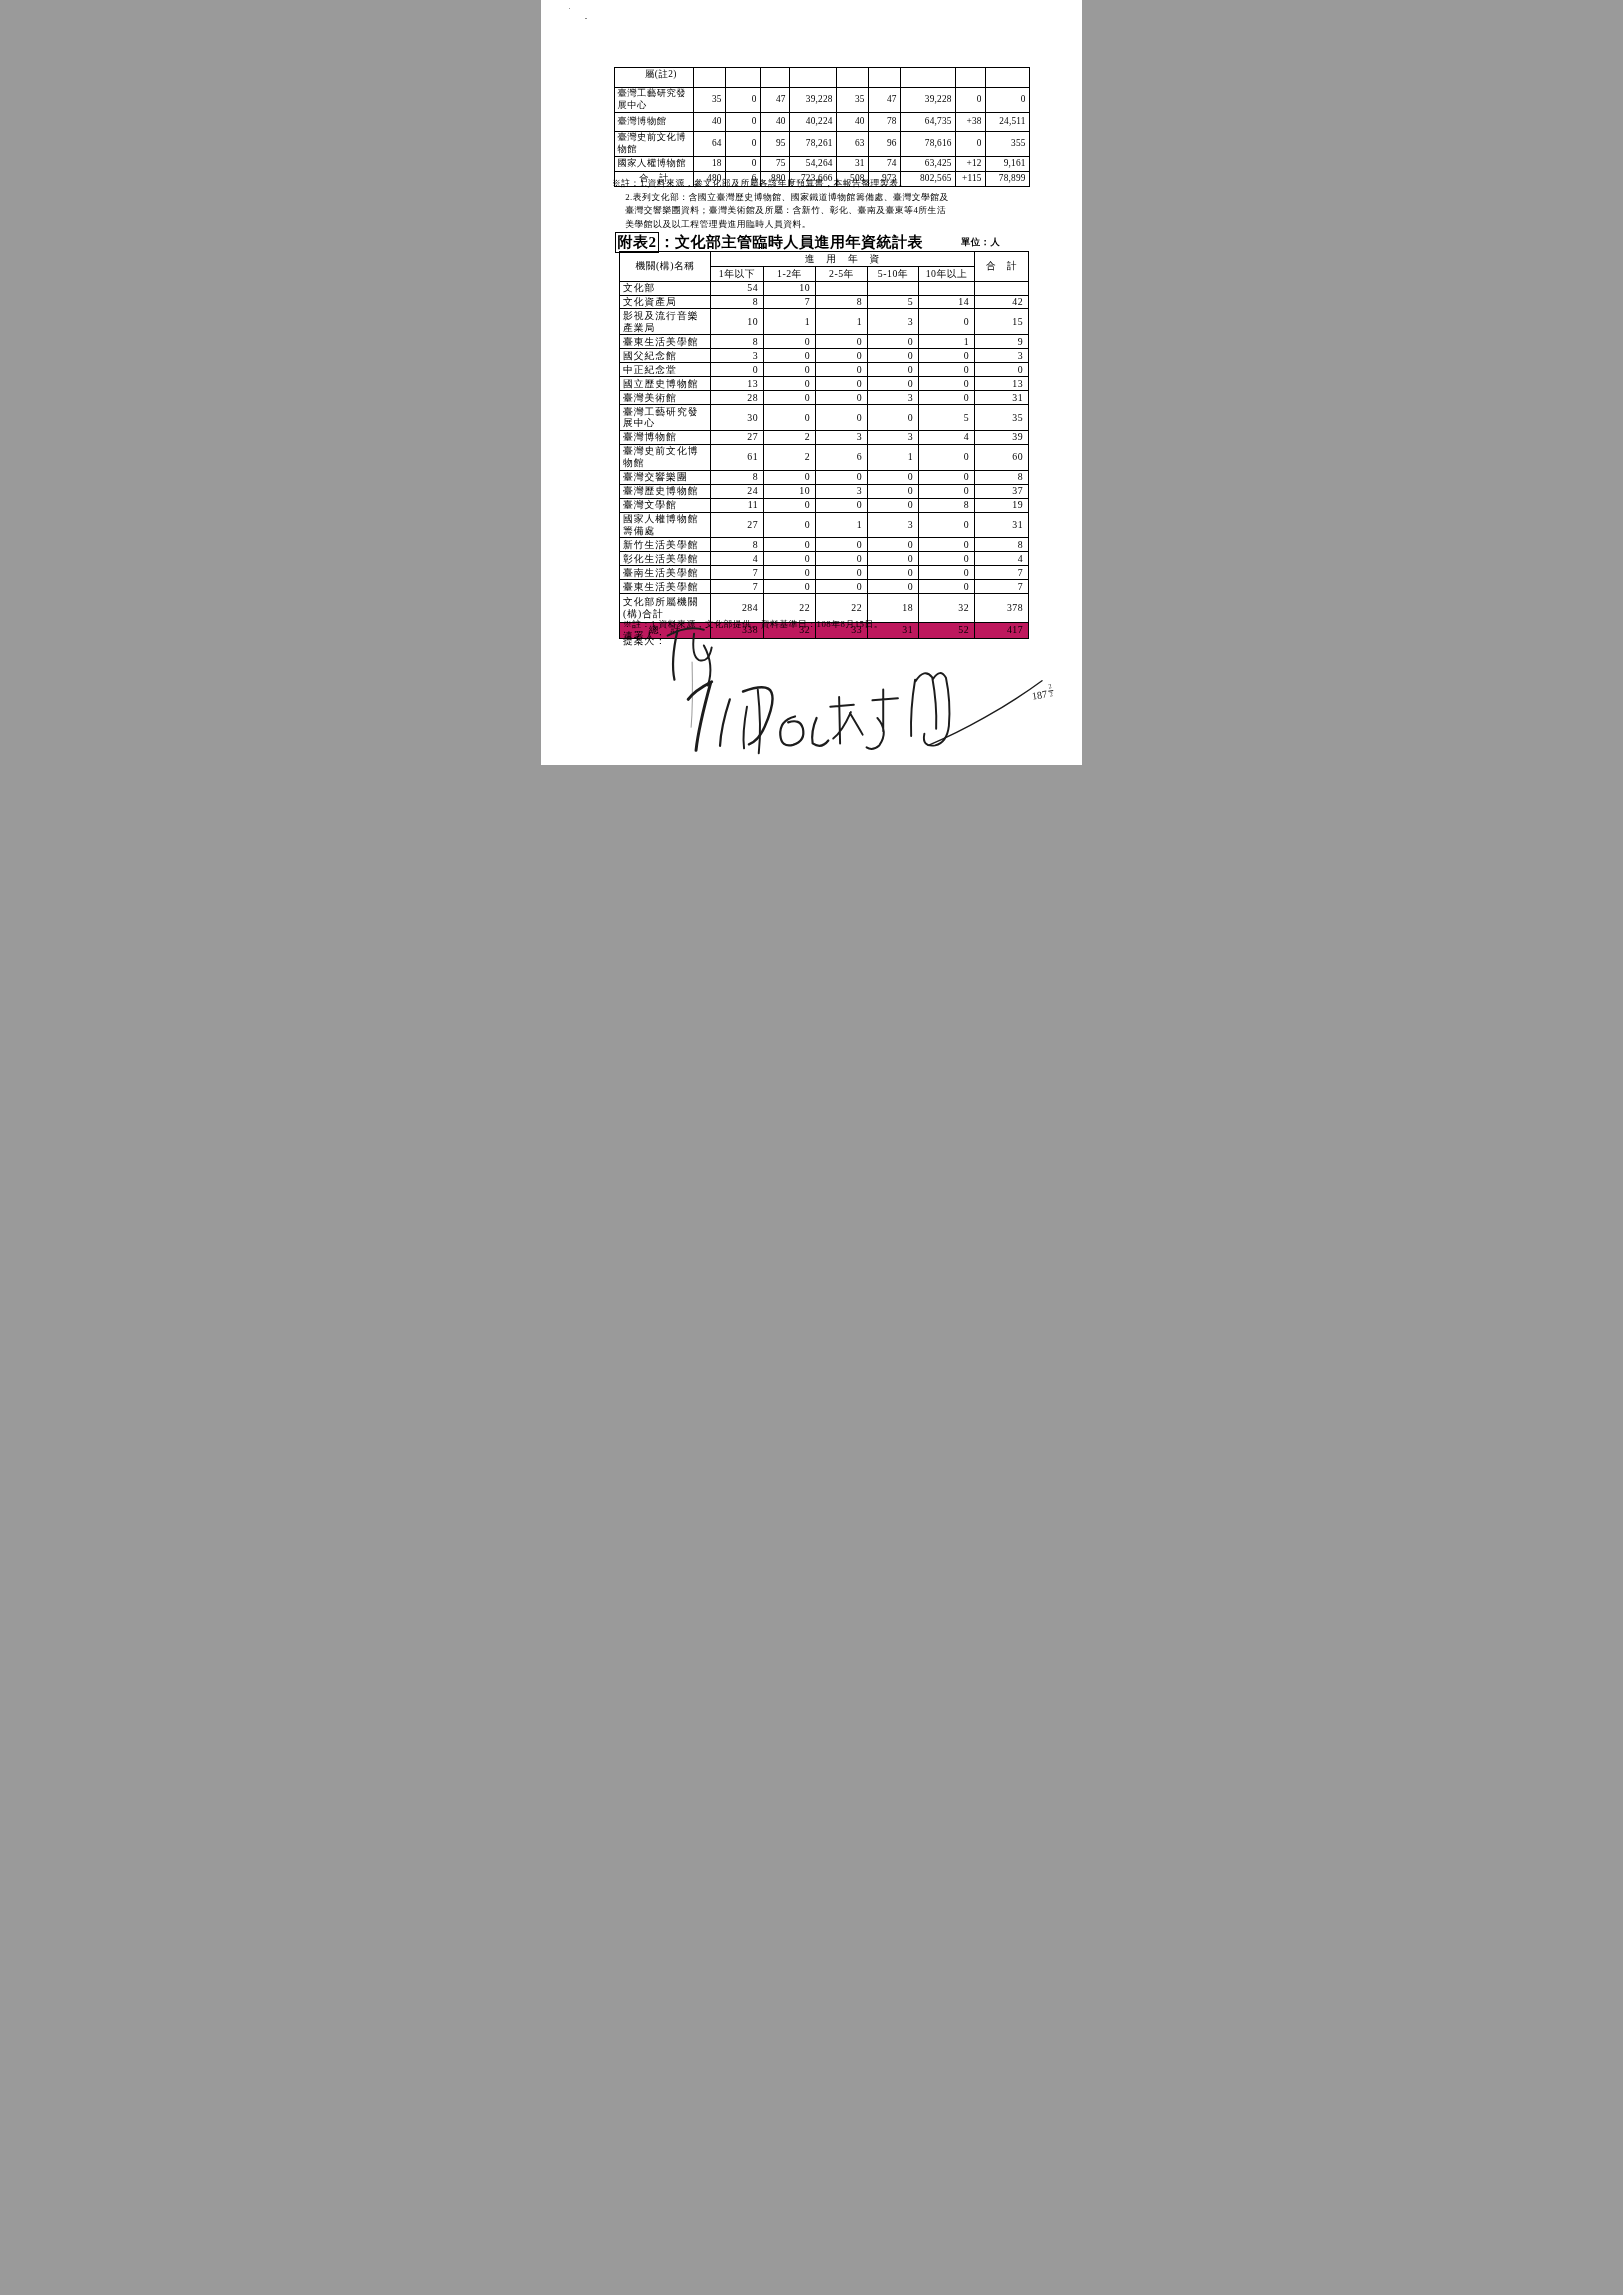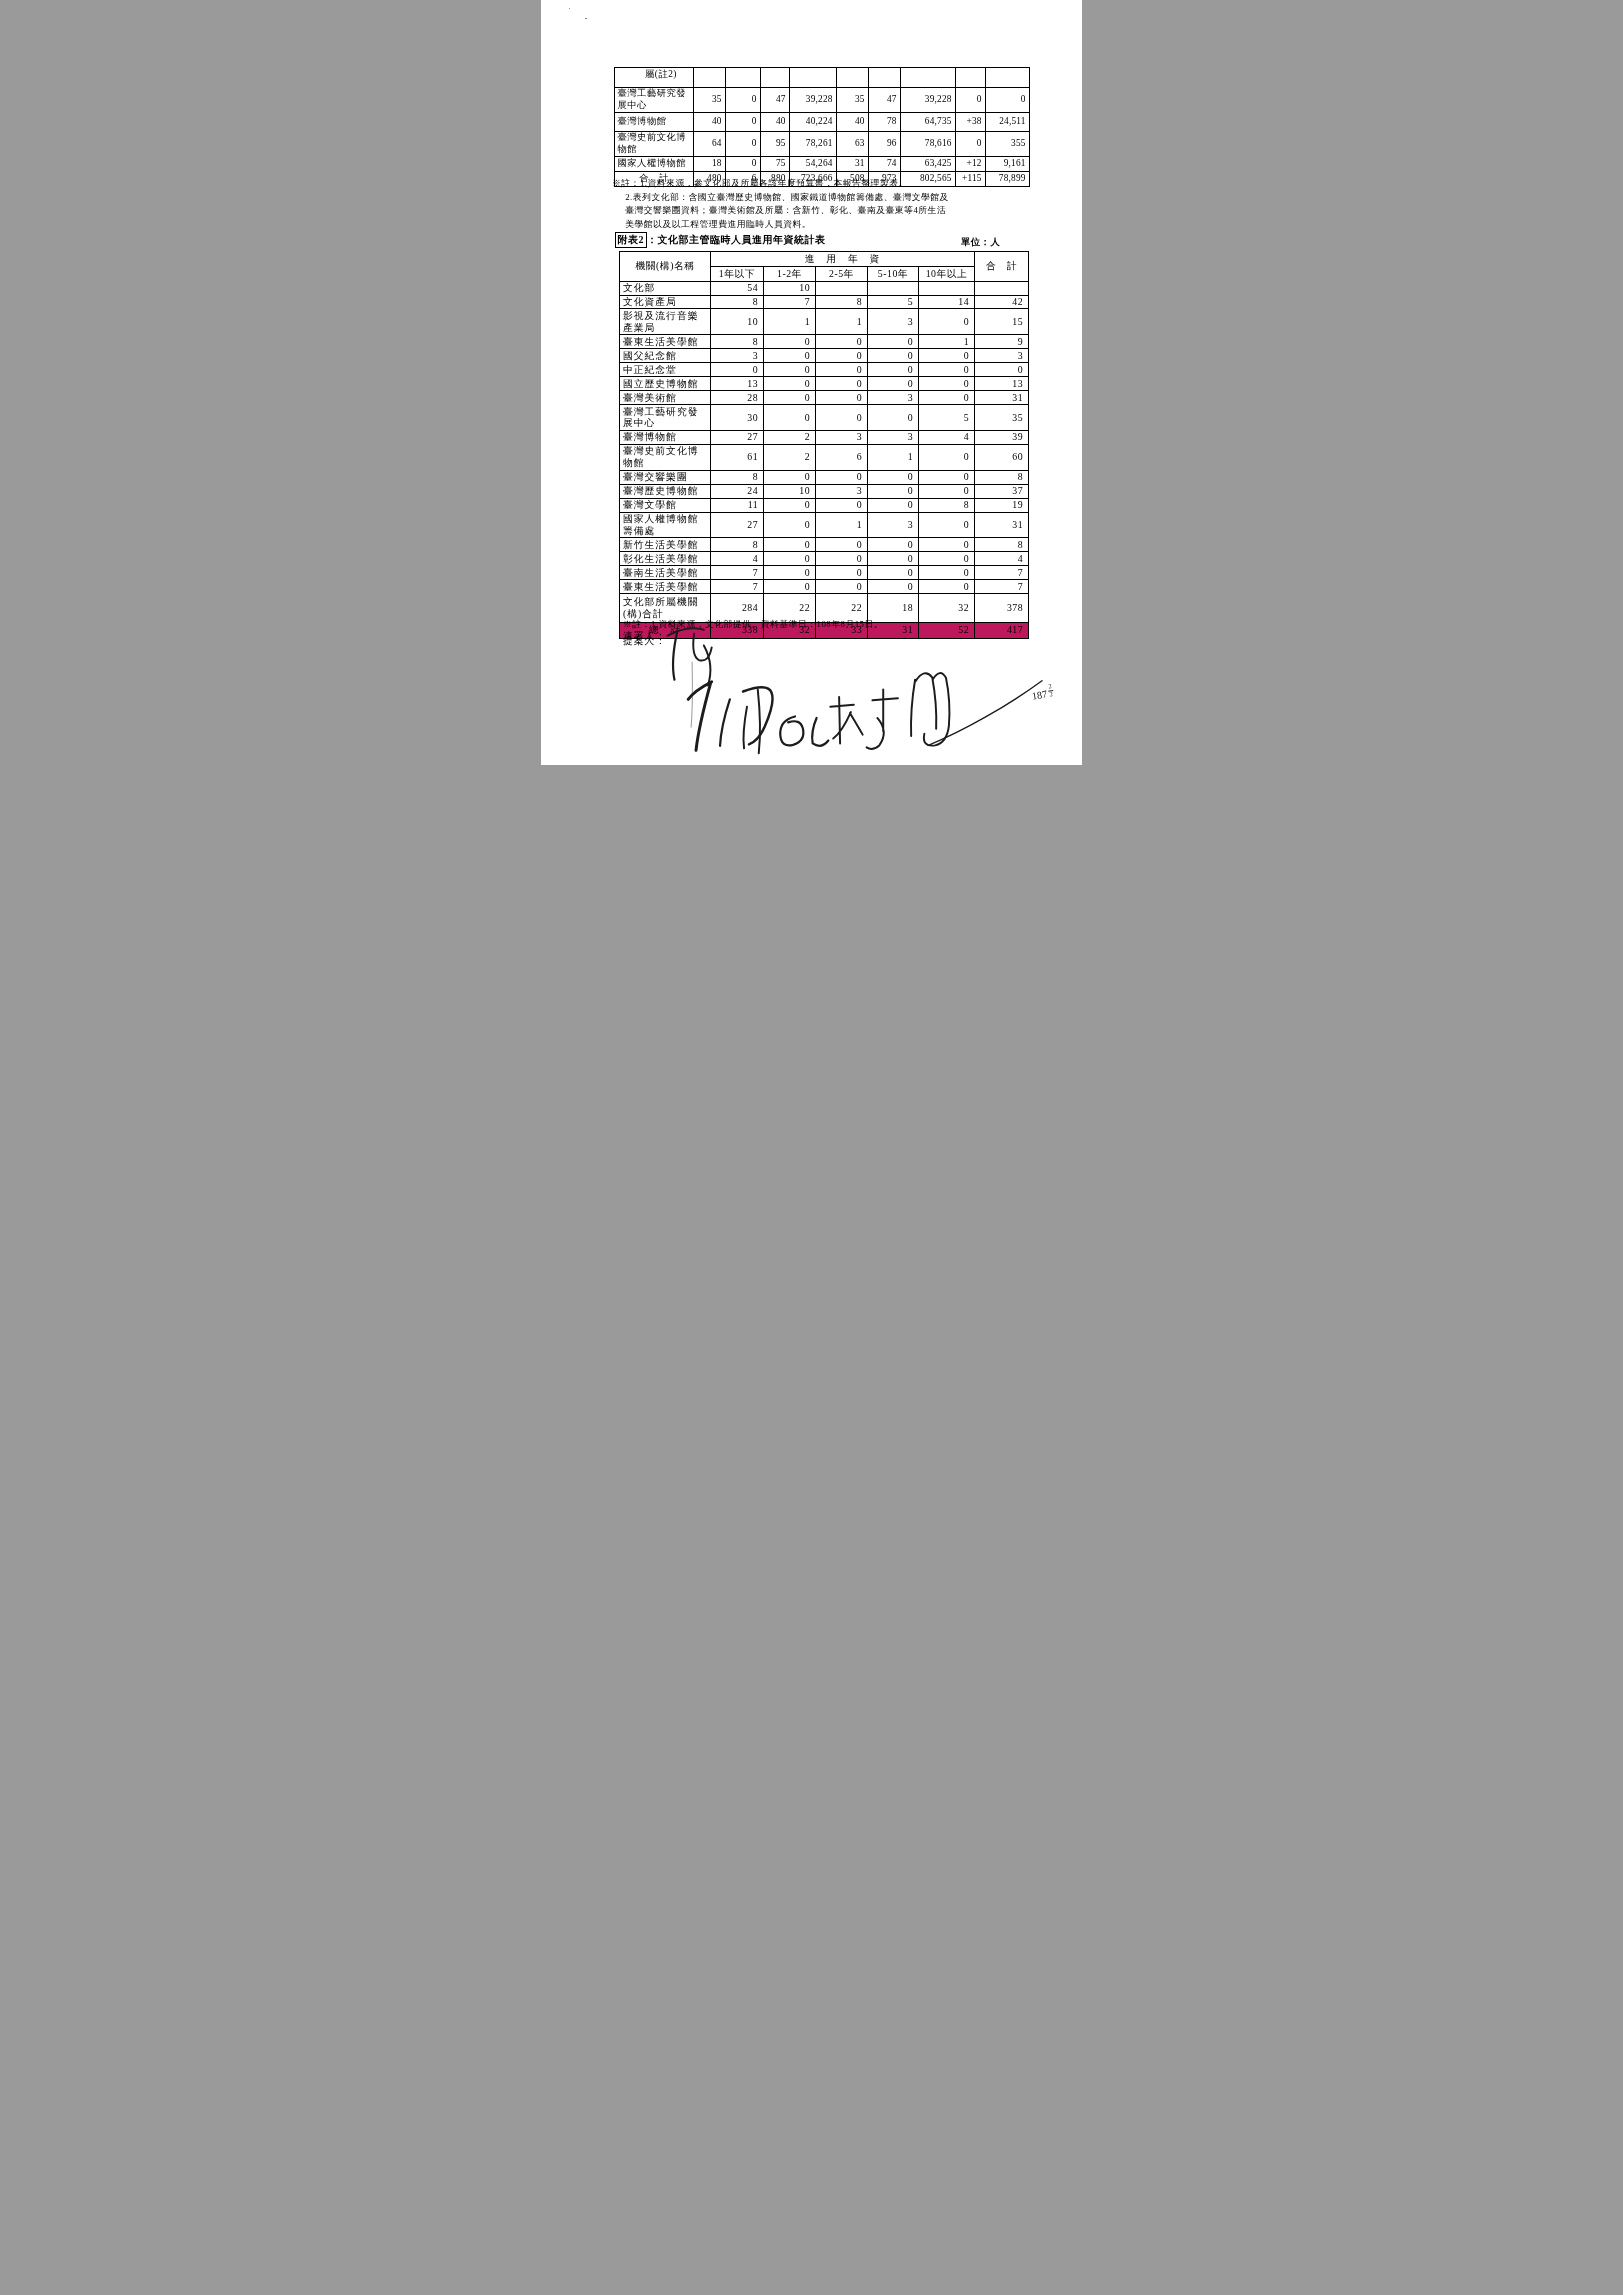--- a/index.html
+++ b/index.html
@@ -19,21 +19,21 @@
   .t1 tbody.mid tr:nth-of-type(4){height:15px;margin-top:12px;}
   .t1 .rowGrand td{border-top:1.5px solid #000;height:12.8px;}
   .ctr{text-align:center !important;}
   
   .note1{position:absolute;left:71px;top:177px;width:432px;font-size:8.8px;
          letter-spacing:0.5px;line-height:13.7px;}
   .note1 .indent{margin-left:13.2px;}
   .note2{position:absolute;left:82px;top:619px;font-size:8.8px;letter-spacing:0.5px;}
   
   .t2title{position:absolute;left:74px;top:232px;display:flex;align-items:center;
-           font-weight:bold;font-size:10px;letter-spacing:0.5px;}
+           font-weight:bold;font-size:15px;letter-spacing:0.5px;}
   .t2tag{display:inline-block;border:1.2px solid #000;padding:0 1.5px;margin-right:0.5px;}
   .unit{position:absolute;left:420px;top:236px;font-size:9.3px;letter-spacing:0.5px;font-weight:bold;}
   
   .t2{position:absolute;left:78px;top:251px;width:409px;border:1.5px solid #000;}
   .t2 td{border:0.5px solid #000;border-top-width:1px;border-bottom-width:1px;
          font-size:9.8px;letter-spacing:1px;padding:0.5px 2.9px;line-height:1.22;}
   .t2 thead td{text-align:center;letter-spacing:0.5px;}
   .t2 thead tr:nth-child(1) td{height:12.8px;}
   .t2 thead tr:nth-child(2) td{height:12.8px;border-bottom:1.5px solid #000;}
   .t2 td.grp{letter-spacing:1px;}

